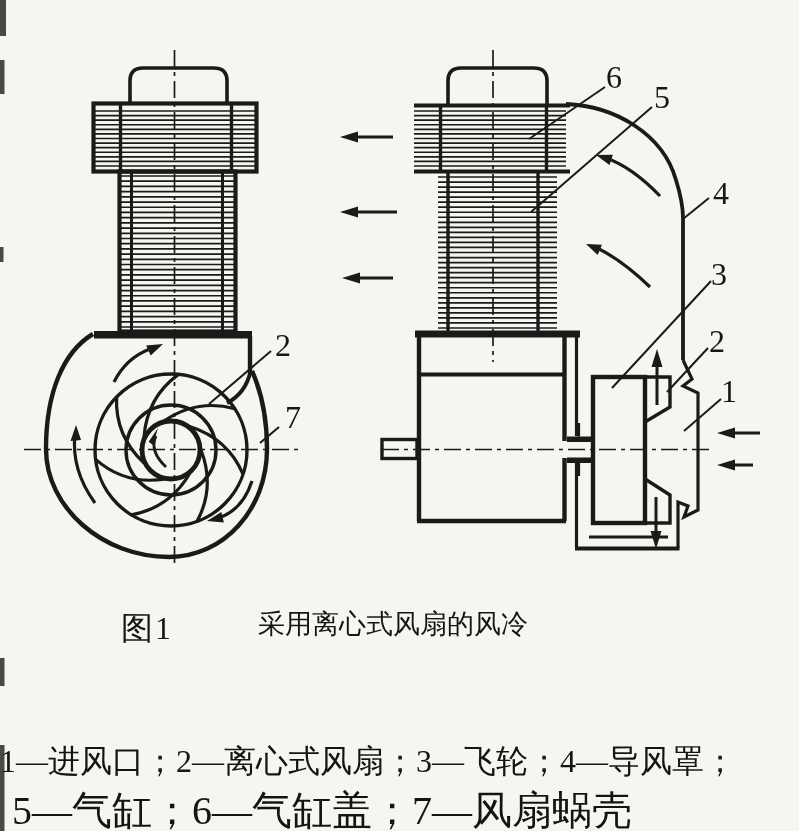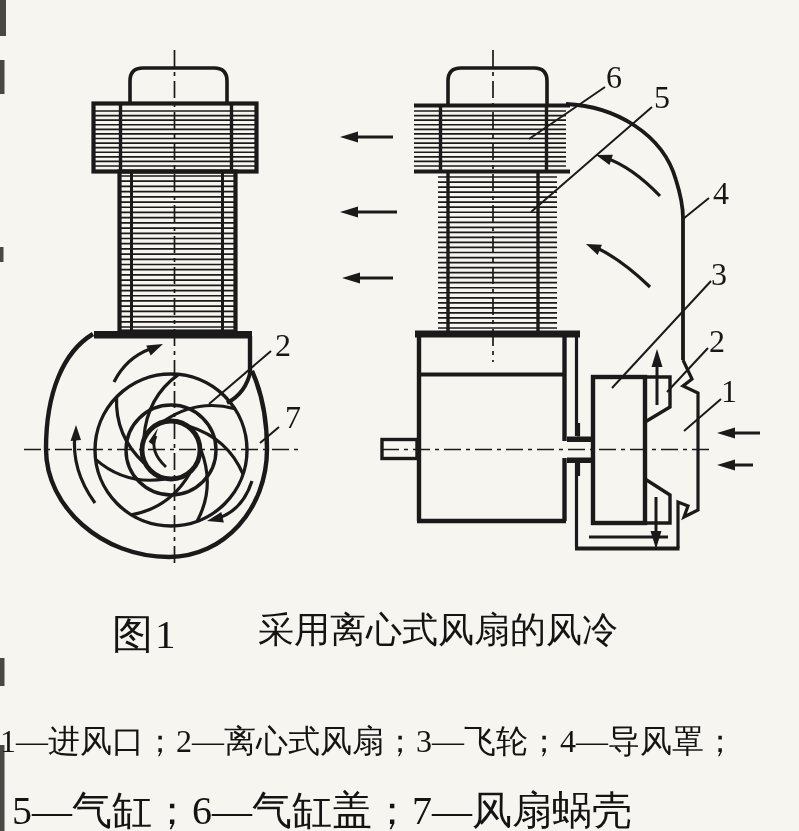--- a/index.html
+++ b/index.html
@@ -1,23 +1,23 @@
 <!DOCTYPE html>
 <html><head>
 <meta charset="utf-8">
 <style>
   html,body{margin:0;padding:0;background:#e8e6e0;}
   .page{position:relative;width:799px;height:831px;background:#f7f5ef;overflow:hidden;
         font-family:"Liberation Serif","DejaVu Serif",serif;color:#191919;}
   .page svg{position:absolute;left:0;top:0;}
   .cap{position:absolute;white-space:nowrap;color:#141414;}
-  .cap-figlabel{left:112px;top:607px;font-size:41px;letter-spacing:2px;}
-  .cap-title1{left:258px;top:606px;font-size:36px;letter-spacing:0px;}
+  .cap-figlabel{left:121px;top:607px;font-size:32px;letter-spacing:2px;}
+  .cap-title1{left:258px;top:606px;font-size:27px;letter-spacing:0px;}
   .cap-title2{left:180px;top:659px;font-size:34px;letter-spacing:0px;}
-  .cap-legend1{left:0;top:720px;width:652px;text-align:center;font-size:32px;}
+  .cap-legend1{left:0;top:740px;width:652px;text-align:center;font-size:32px;}
   .cap-legend2{left:0;top:783px;width:644px;text-align:center;font-size:40px;}
   .num{font-family:"Liberation Serif","DejaVu Serif",serif;font-size:32px;fill:#171717;}
 </style>
 </head>
 <body>
 
 <div class="page">
 
 <svg width="799" height="600" viewBox="0 0 799 600" fill="none" stroke="#1a1a1a" stroke-linecap="butt" stroke-linejoin="miter">
 

